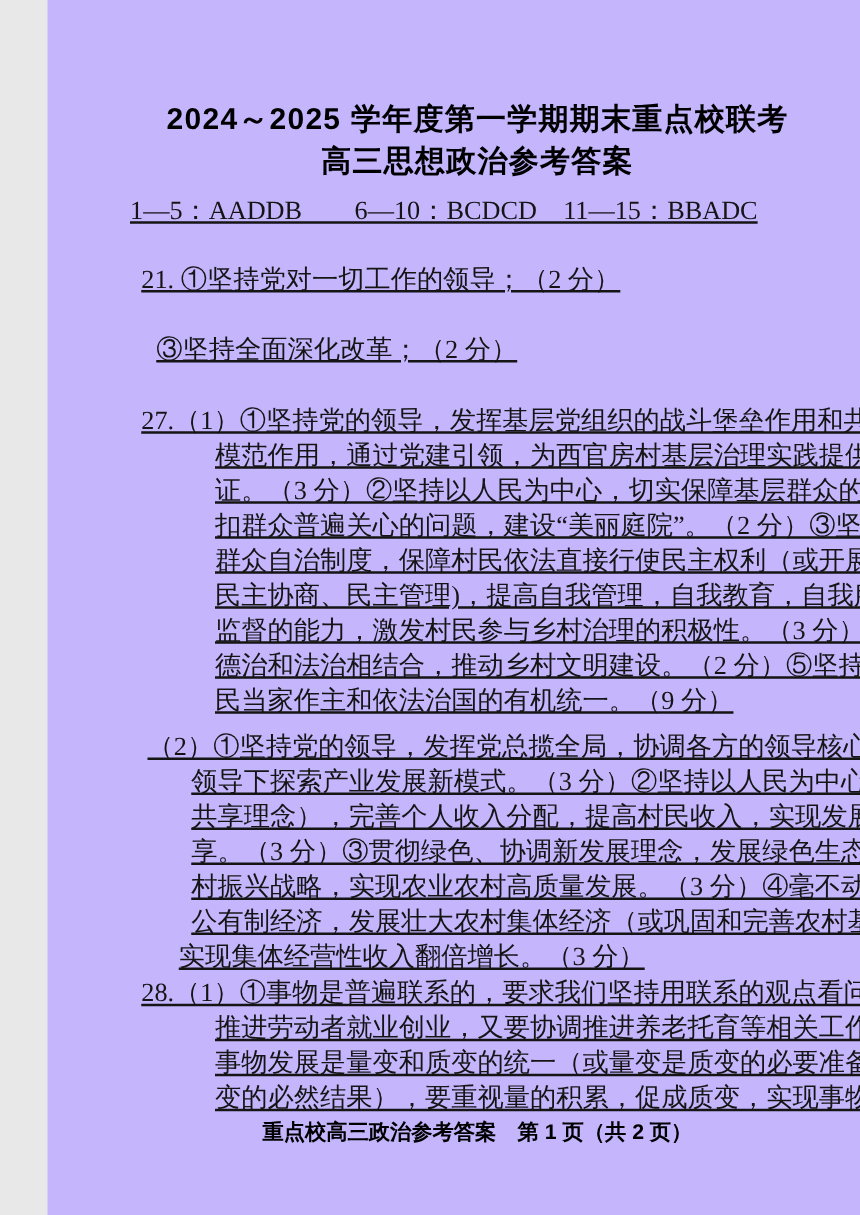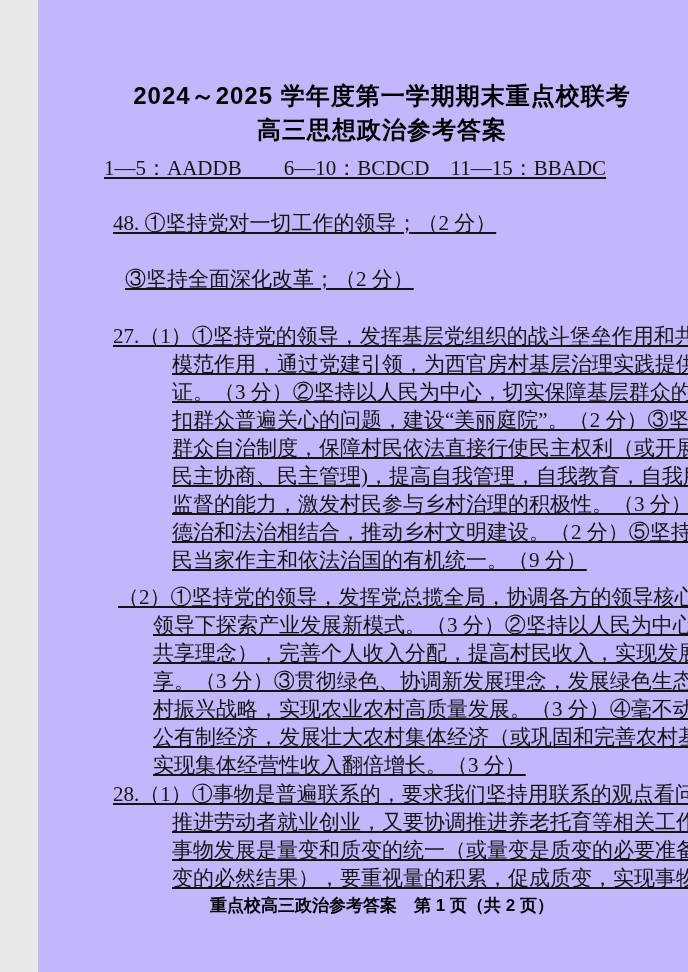--- a/index.html
+++ b/index.html
@@ -42,40 +42,40 @@
 </head>
 <body>
 
 <div class="page">
 
   <div class="title" style="top:82px">2024～2025 学年度第一学期期末重点校联考</div>
   <div class="title" style="top:116px">高三思想政治参考答案</div>
 
   <div class="ln" style="top:154px;left:66px">1—5：AADDB　　6—10：BCDCD　11—15：BBADC</div>
 
-  <div class="ln" style="top:209px;left:75px">48. ①坚持党对一切工作的领导；（2 分）</div>
+  <div class="ln" style="top:209px;left:75px">21. ①坚持党对一切工作的领导；（2 分）</div>
   <div class="ln" style="top:265px;left:87px">③坚持全面深化改革；（2 分）</div>
 
   <div class="ln" style="top:322px;left:75px">27.（1）①坚持党的领导，发挥基层党组织的战斗堡垒作用和共产党员的先锋</div>
   <div class="ln" style="top:350px;left:134px">模范作用，通过党建引领，为西官房村基层治理实践提供根本政治保</div>
   <div class="ln" style="top:378px;left:134px">证。（3 分）②坚持以人民为中心，切实保障基层群众的合法权益。紧</div>
   <div class="ln" style="top:406px;left:134px">扣群众普遍关心的问题，建设“美丽庭院”。（2 分）③坚持完善基层</div>
   <div class="ln" style="top:434px;left:134px">群众自治制度，保障村民依法直接行使民主权利（或开展民主决策、</div>
   <div class="ln" style="top:462px;left:134px">民主协商、民主管理)，提高自我管理，自我教育，自我服务，自我</div>
   <div class="ln" style="top:490px;left:134px">监督的能力，激发村民参与乡村治理的积极性。（3 分）④坚持自治、</div>
   <div class="ln" style="top:518px;left:134px">德治和法治相结合，推动乡村文明建设。（2 分）⑤坚持党的领导，人</div>
   <div class="ln" style="top:546px;left:134px">民当家作主和依法治国的有机统一。（9 分）</div>
 
   <div class="ln" style="top:583px;left:80px">（2）①坚持党的领导，发挥党总揽全局，协调各方的领导核心作用。在党的</div>
   <div class="ln" style="top:611px;left:115px">领导下探索产业发展新模式。（3 分）②坚持以人民为中心的发展思想（或</div>
   <div class="ln" style="top:639px;left:115px">共享理念），完善个人收入分配，提高村民收入，实现发展成果由人民共</div>
   <div class="ln" style="top:667px;left:115px">享。（3 分）③贯彻绿色、协调新发展理念，发展绿色生态产业，实施乡</div>
   <div class="ln" style="top:695px;left:115px">村振兴战略，实现农业农村高质量发展。（3 分）④毫不动摇巩固和发展</div>
   <div class="ln" style="top:723px;left:115px">公有制经济，发展壮大农村集体经济（或巩固和完善农村基本经营制度），</div>
-  <div class="ln" style="top:751px;left:115px">实现集体经营性收入翻倍增长。（3 分）</div>
+  <div class="ln" style="top:751px;left:105px">实现集体经营性收入翻倍增长。（3 分）</div>
 
   <div class="ln" style="top:780px;left:75px">28.（1）①事物是普遍联系的，要求我们坚持用联系的观点看问题。改革既要</div>
   <div class="ln" style="top:808px;left:134px">推进劳动者就业创业，又要协调推进养老托育等相关工作；（3 分）②</div>
   <div class="ln" style="top:836px;left:134px">事物发展是量变和质变的统一（或量变是质变的必要准备，质量是量</div>
   <div class="ln" style="top:864px;left:134px">变的必然结果），要重视量的积累，促成质变，实现事物的飞跃。坚</div>
 
   <div class="footer" style="top:892px">重点校高三政治参考答案　第 1 页（共 2 页）</div>
 
 </div>
 

